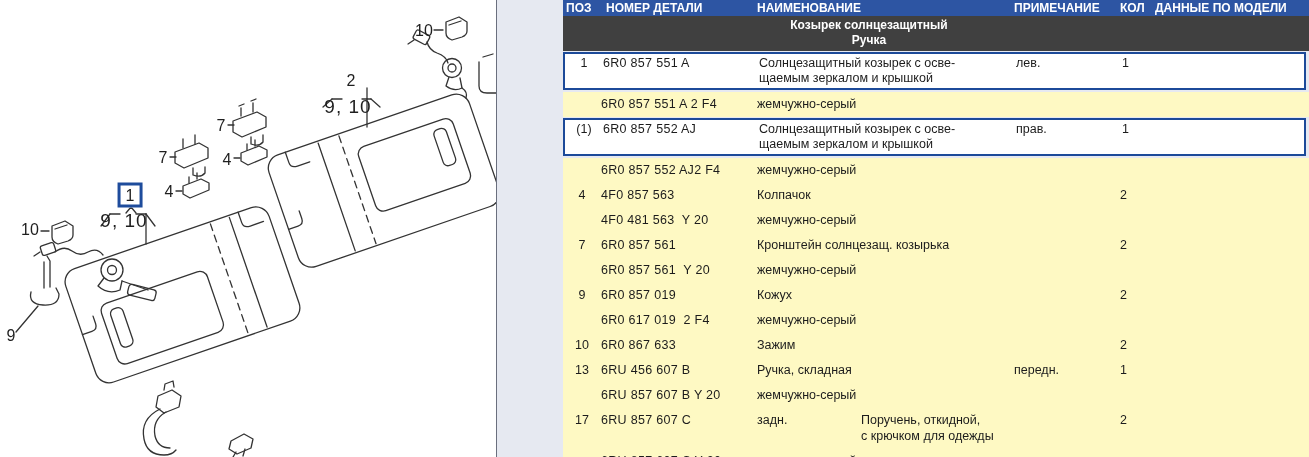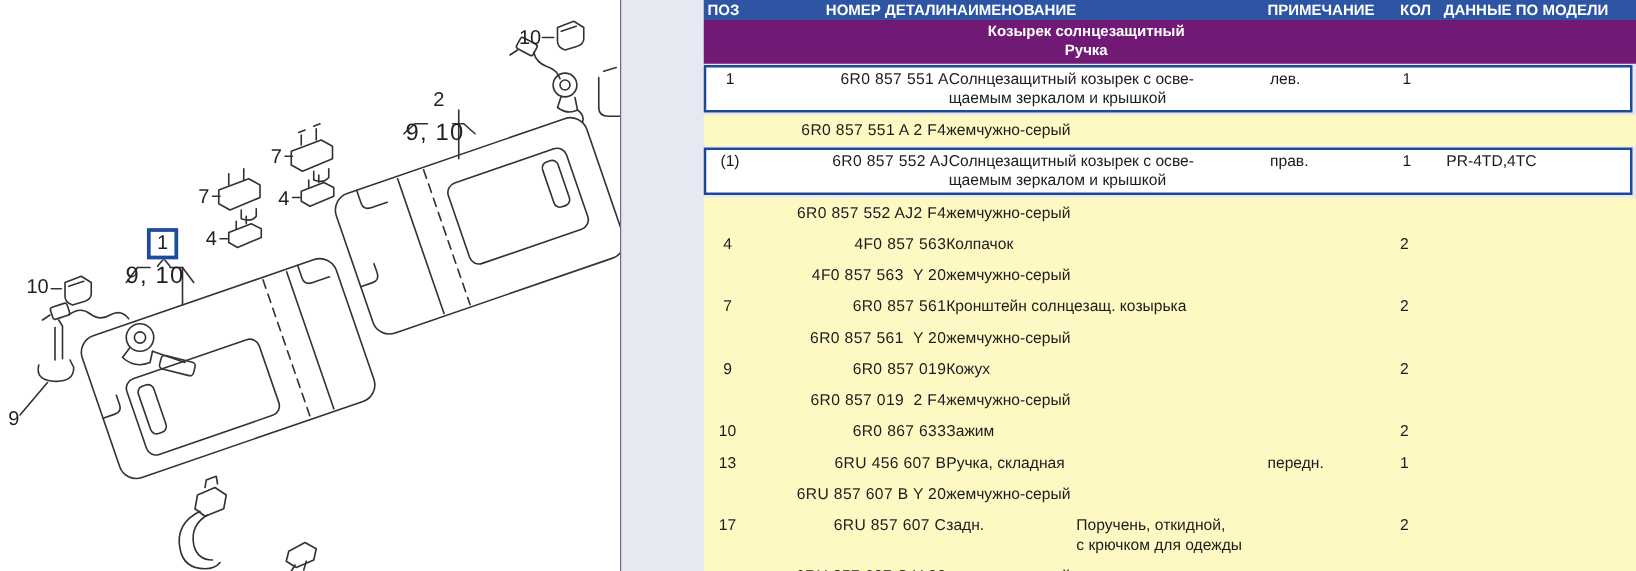--- a/index.html
+++ b/index.html
@@ -28,29 +28,29 @@
     position:absolute;left:563px;top:0;width:746px;height:457px;
     display:flex;flex-direction:column;
   }
   .cell,.hc{box-sizing:border-box;}
   .tbl-header{
     display:flex;align-items:center;height:16px;flex:0 0 16px;
     background:#2d55a3;color:#fff;font-weight:bold;font-size:12px;
     white-space:nowrap;
   }
   .c-pos{width:38px;text-align:center;}
-  .c-num{width:156px;text-align:right;}
+  .c-num{width:156px;}
   .c-name{width:257px;}
   .c-note{width:104px;}
   .c-qty{width:37px;padding-left:2px;}
   .c-model{flex:1;}
   .tbl-header .c-pos{text-align:left;padding-left:3px;}
   .tbl-header .c-num{padding-left:5px;}
   .section{
-    flex:0 0 33px;background:#701a75;color:#fff;font-weight:bold;
+    flex:0 0 33px;background:#404040;color:#fff;font-weight:bold;
     font-size:12px;line-height:15px;text-align:center;padding-top:2px;
   }
   .section .inner{width:612px;}
   .rows{display:flex;flex-direction:column;flex:1;}
   .row{
     display:flex;background:#fef9c3;color:#1c1c1c;font-size:12.5px;
     line-height:16px;padding:4px 0 5px;cursor:pointer;
   }
   .row .c-num,.row .c-name{white-space:pre-wrap;}
   .row .c-num{letter-spacing:.3px;}
@@ -241,41 +241,40 @@
         <div class="cell c-qty"></div>
         <div class="cell c-model"></div>
       </div>
       <div class="row hl">
         <div class="cell c-pos">(1)</div>
         <div class="cell c-num">6R0 857 552 AJ</div>
         <div class="cell c-name">Солнцезащитный козырек с осве-
 щаемым зеркалом и крышкой</div>
         <div class="cell c-note">прав.</div>
         <div class="cell c-qty">1</div>
-        <div class="cell c-model">PR-4TD,4TC</div>
       </div>
       <div class="row">
         <div class="cell c-pos"></div>
         <div class="cell c-num">6R0 857 552 AJ2 F4</div>
         <div class="cell c-name">жемчужно-серый</div>
         <div class="cell c-note"></div>
         <div class="cell c-qty"></div>
         <div class="cell c-model"></div>
       </div>
       <div class="row">
         <div class="cell c-pos">4</div>
         <div class="cell c-num">4F0 857 563</div>
         <div class="cell c-name">Колпачок</div>
         <div class="cell c-note"></div>
         <div class="cell c-qty">2</div>
         <div class="cell c-model"></div>
       </div>
       <div class="row">
         <div class="cell c-pos"></div>
-        <div class="cell c-num">4F0 857 563  Y 20</div>
+        <div class="cell c-num">4F0 481 563  Y 20</div>
         <div class="cell c-name">жемчужно-серый</div>
         <div class="cell c-note"></div>
         <div class="cell c-qty"></div>
         <div class="cell c-model"></div>
       </div>
       <div class="row">
         <div class="cell c-pos">7</div>
         <div class="cell c-num">6R0 857 561</div>
         <div class="cell c-name">Кронштейн солнцезащ. козырька</div>
         <div class="cell c-note"></div>
@@ -293,21 +292,21 @@
       <div class="row">
         <div class="cell c-pos">9</div>
         <div class="cell c-num">6R0 857 019</div>
         <div class="cell c-name">Кожух</div>
         <div class="cell c-note"></div>
         <div class="cell c-qty">2</div>
         <div class="cell c-model"></div>
       </div>
       <div class="row">
         <div class="cell c-pos"></div>
-        <div class="cell c-num">6R0 857 019  2 F4</div>
+        <div class="cell c-num">6R0 617 019  2 F4</div>
         <div class="cell c-name">жемчужно-серый</div>
         <div class="cell c-note"></div>
         <div class="cell c-qty"></div>
         <div class="cell c-model"></div>
       </div>
       <div class="row">
         <div class="cell c-pos">10</div>
         <div class="cell c-num">6R0 867 633</div>
         <div class="cell c-name">Зажим</div>
         <div class="cell c-note"></div>

